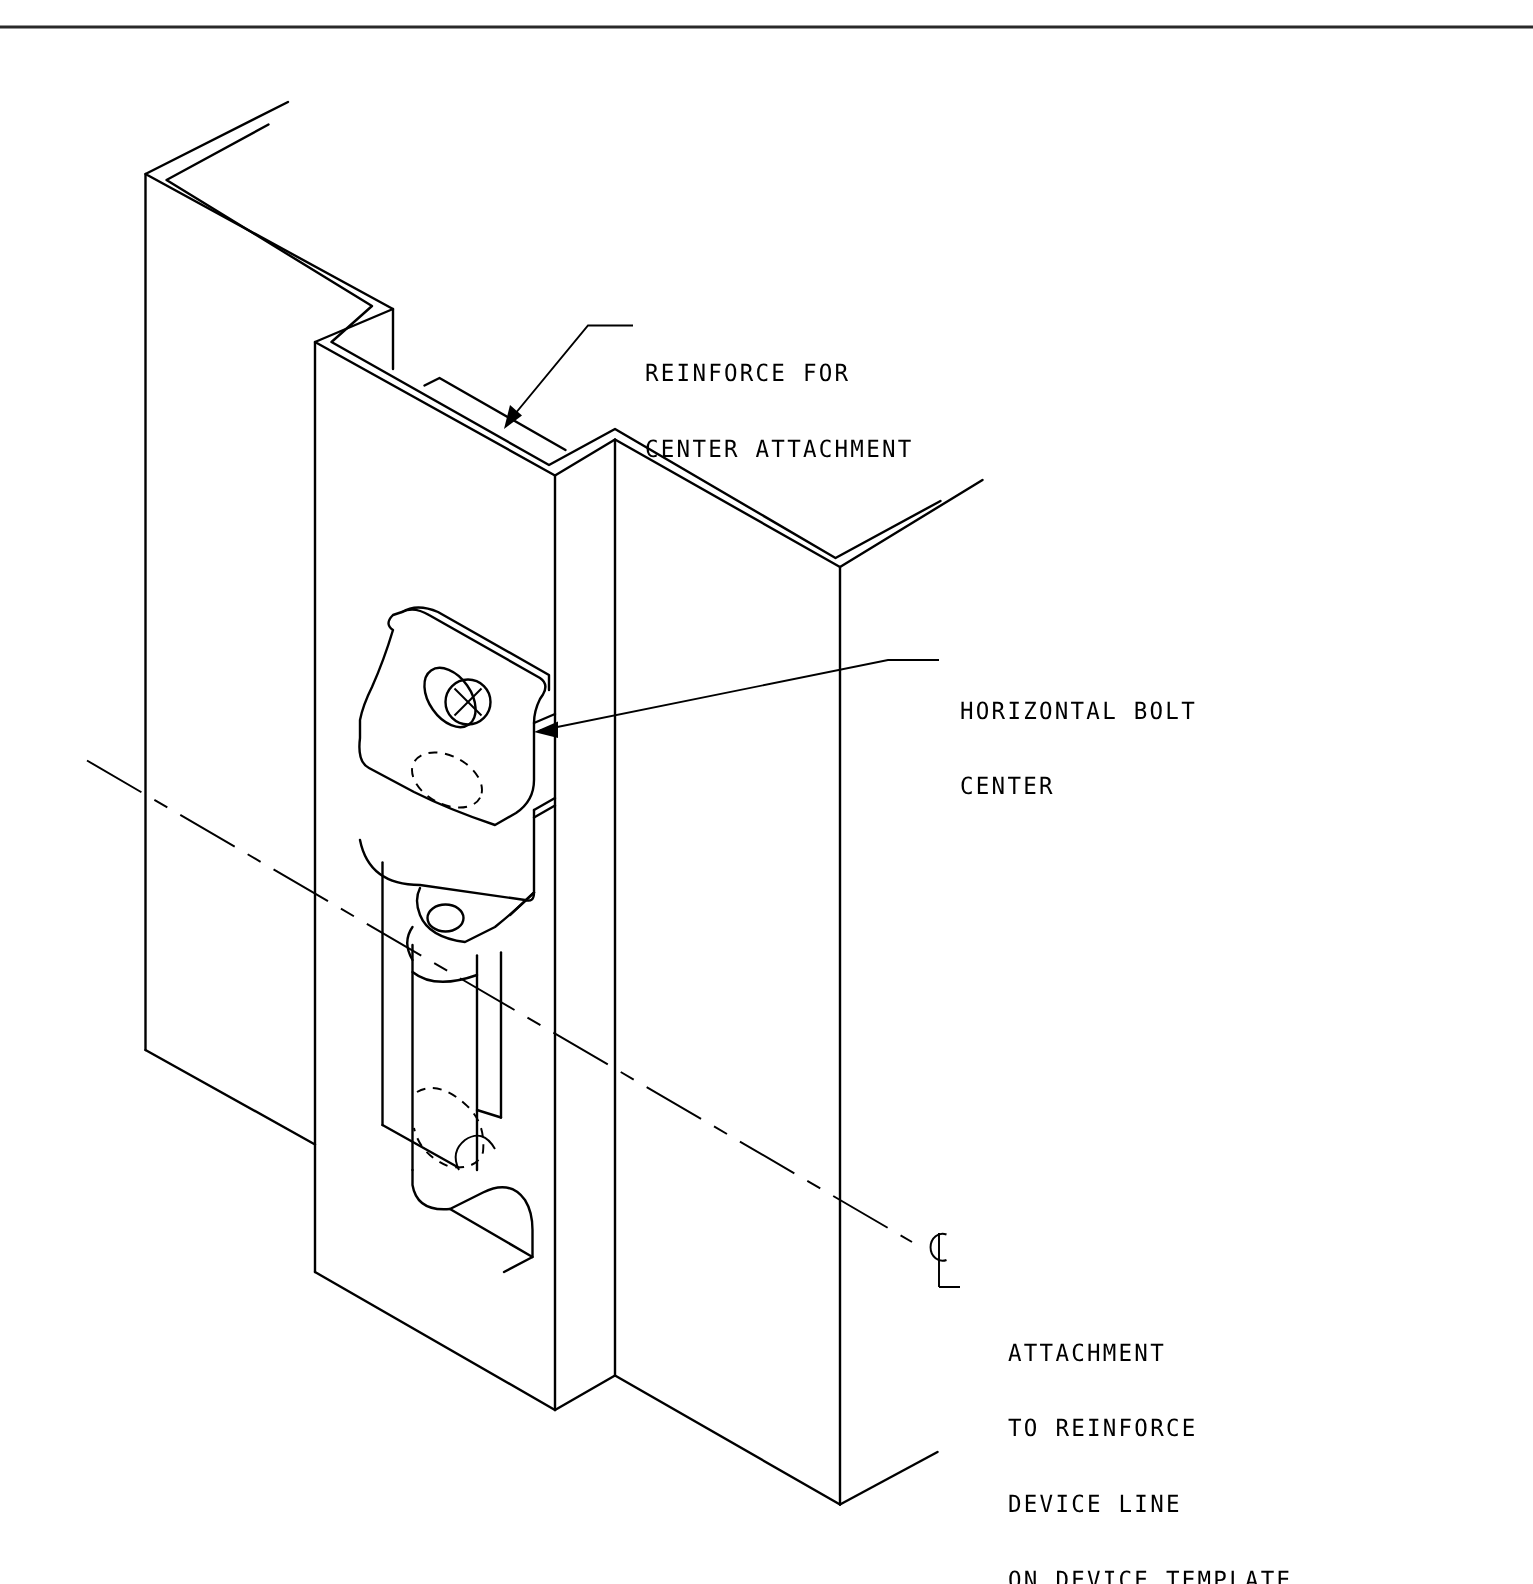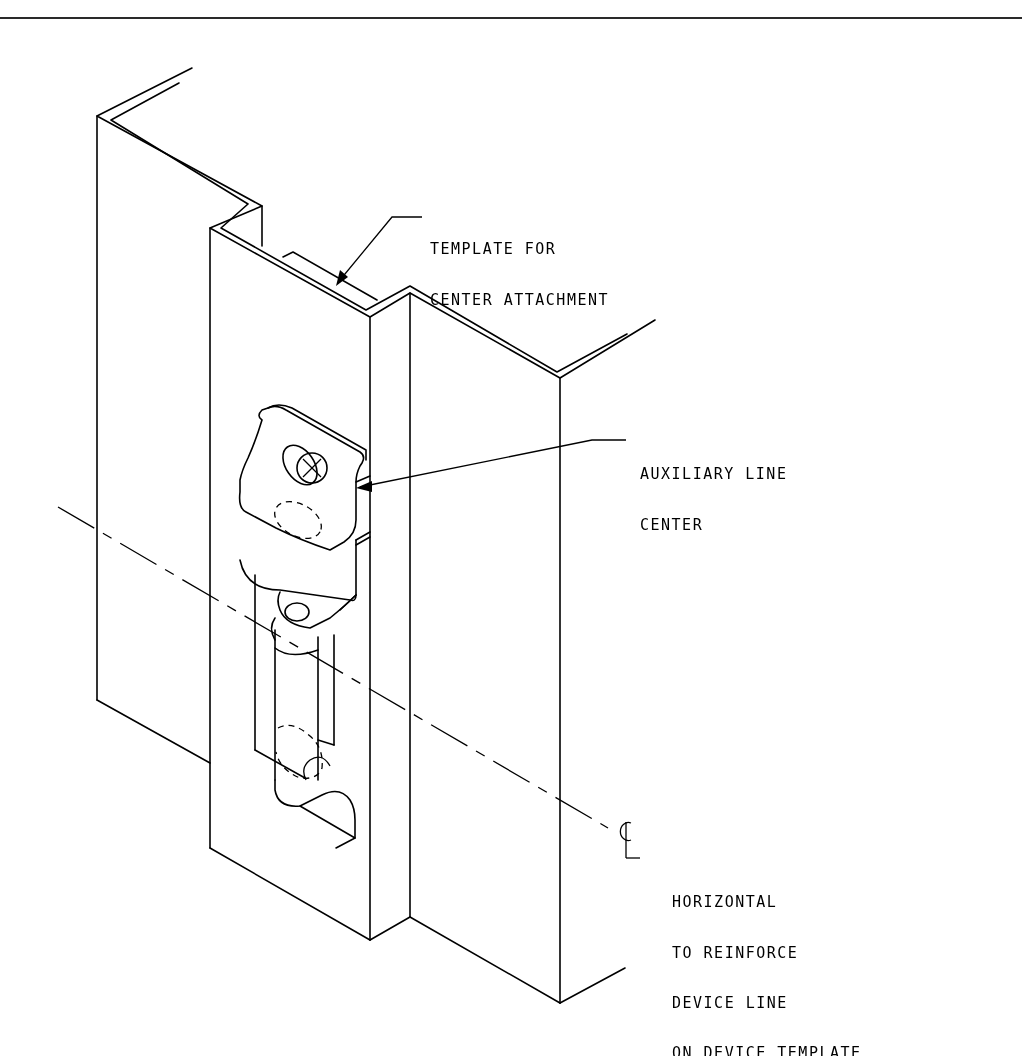--- a/index.html
+++ b/index.html
@@ -95,27 +95,27 @@
   <line class="cl" x1="58" y1="507" x2="608" y2="828"></line>
 
   <g>
     <path class="thin" d="M 631,823 A 8,9 0 1 0 631,840"></path>
     <line class="thin" x1="626" y1="822" x2="626" y2="858"></line>
     <line class="thin" x1="626" y1="858" x2="640" y2="858"></line>
   </g>
 </svg>
 
 <div class="label" style="left:430px; top:207px;">
-  <div>TEMPLATE FOR</div>
+  <div>REINFORCE FOR</div>
   <div>CENTER ATTACHMENT</div>
 </div>
 
 <div class="label" style="left:640px; top:432px;">
-  <div>AUXILIARY LINE</div>
+  <div>HORIZONTAL BOLT</div>
   <div>CENTER</div>
 </div>
 
 <div class="label" style="left:672px; top:860px;">
-  <div>HORIZONTAL</div>
+  <div>ATTACHMENT</div>
   <div>TO REINFORCE</div>
   <div>DEVICE LINE</div>
   <div>ON DEVICE TEMPLATE</div>
 </div>
 
 </body></html>

